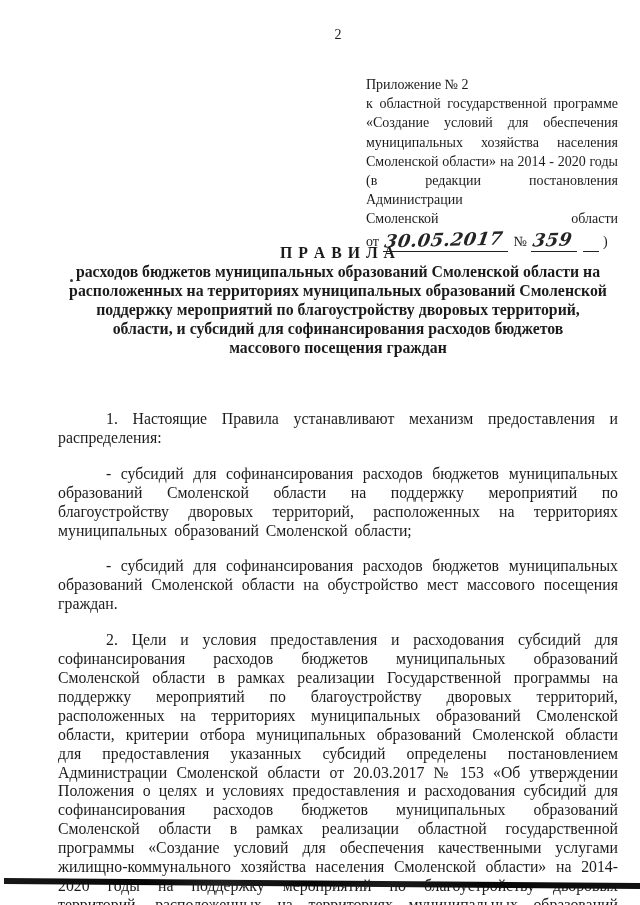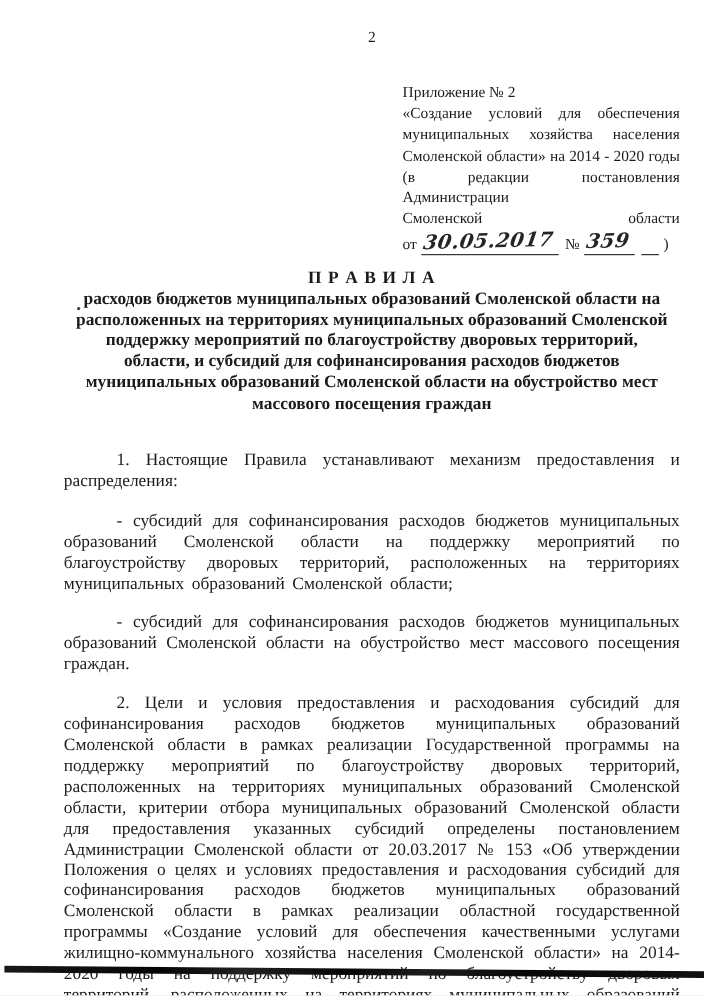--- a/index.html
+++ b/index.html
@@ -134,20 +134,21 @@
 </style>
 </head>
 <body>
 
 <div class="page">
 
   <div class="page-number">2</div>
 
   <div class="appendix">
     <div class="line no-stretch">Приложение № 2</div>
+    <div class="line">к областной государственной программе</div>
     <div class="line">«Создание условий для обеспечения</div>
     <div class="line">муниципальных хозяйства населения</div>
     <div class="line">Смоленской области» на 2014 - 2020 годы</div>
     <div class="line">(в редакции постановления Администрации</div>
     <div class="line spread">
       <span>Смоленской</span>
       <span>области</span>
     </div>
     <div class="dateline">
       <span>от</span>
@@ -158,21 +159,20 @@
       <span>)</span>
     </div>
   </div>
 
   <div class="title-block">
     <div class="title-heading">П Р А В И Л А</div>
     <div class="title-line">расходов бюджетов муниципальных образований Смоленской области на</div>
     <div class="title-line">расположенных на территориях муниципальных образований Смоленской</div>
     <div class="title-line">поддержку мероприятий по благоустройству дворовых территорий,</div>
     <div class="title-line">области, и субсидий для софинансирования расходов бюджетов</div>
-    <div class="title-line">муниципальных образований Смоленской области на обустройство мест</div>
     <div class="title-line">массового посещения граждан</div>
   </div>
 
   <div class="body-block">
     <p>1. Настоящие Правила устанавливают механизм предоставления и распределения:</p>
     <p>- субсидий для софинансирования расходов бюджетов муниципальных образований Смоленской области на поддержку мероприятий по благоустройству дворовых территорий, расположенных на территориях муниципальных образований Смоленской области;</p>
     <p>- субсидий для софинансирования расходов бюджетов муниципальных образований Смоленской области на обустройство мест массового посещения граждан.</p>
     <p class="continues">2. Цели и условия предоставления и расходования субсидий для софинансирования расходов бюджетов муниципальных образований Смоленской области в рамках реализации Государственной программы на поддержку мероприятий по благоустройству дворовых территорий, расположенных на территориях муниципальных образований Смоленской области, критерии отбора муниципальных образований Смоленской области для предоставления указанных субсидий определены постановлением Администрации Смоленской области от 20.03.2017 № 153 «Об утверждении Положения о целях и условиях предоставления и расходования субсидий для софинансирования расходов бюджетов муниципальных образований Смоленской области в рамках реализации областной государственной программы «Создание условий для обеспечения качественными услугами жилищно-коммунального хозяйства населения Смоленской области» на 2014-2020 годы на поддержку мероприятий по благоустройству дворовых территорий, расположенных на территориях муниципальных образований Смоленской области, критериях отбора муниципальных образований Смоленской области для предоставления указанных</p>
   </div>
 

